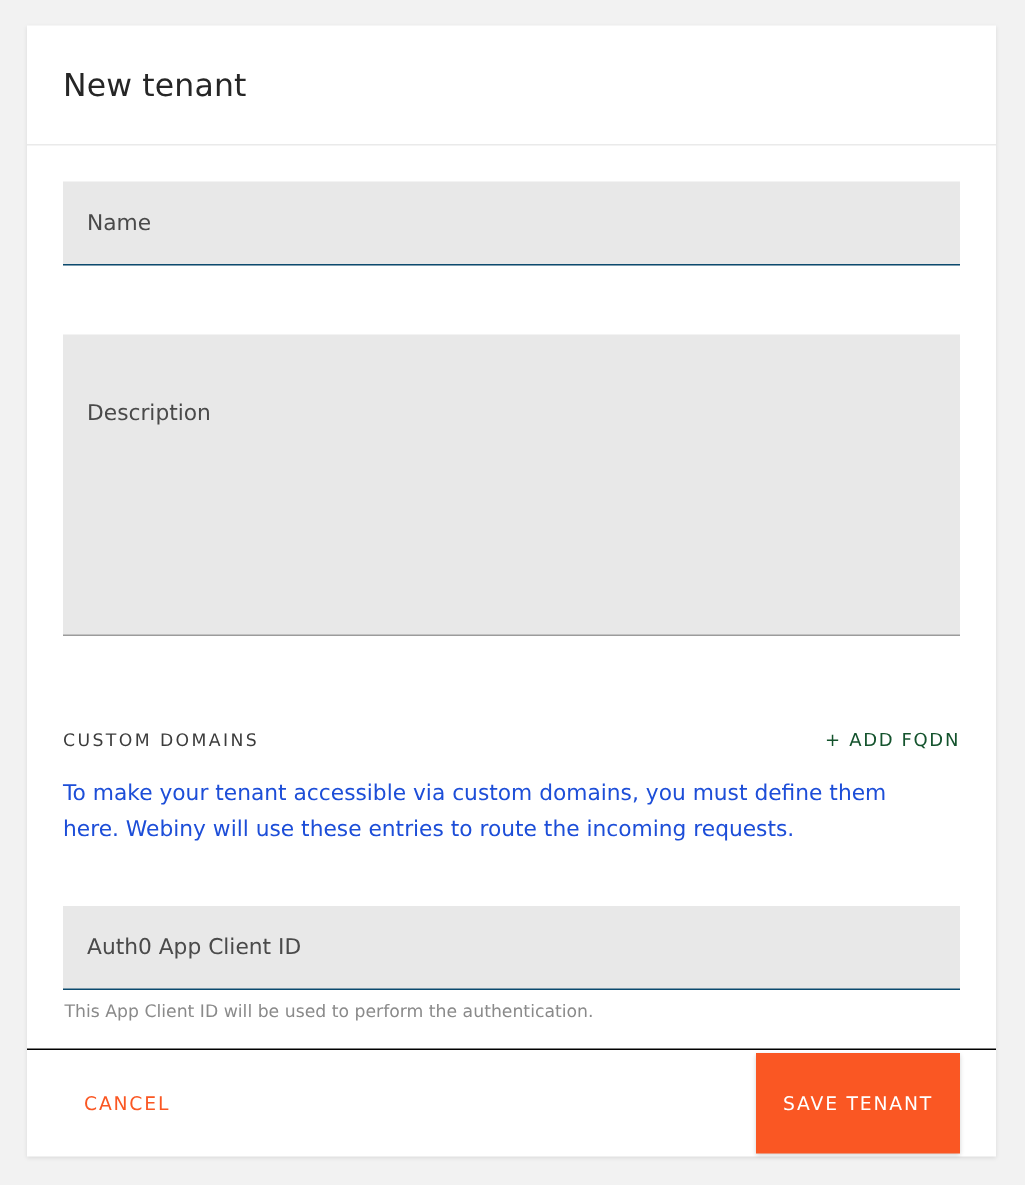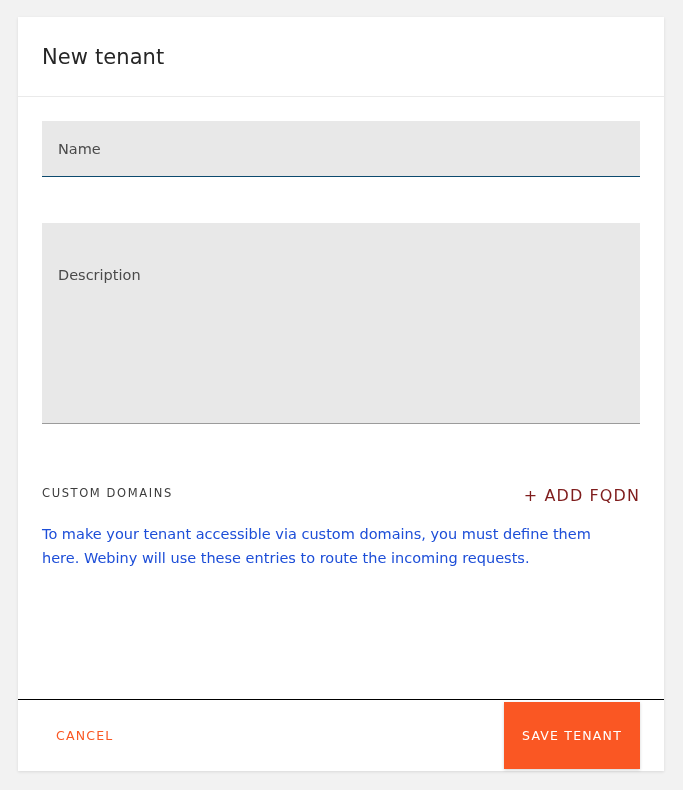--- a/index.html
+++ b/index.html
@@ -93,23 +93,23 @@
     align-items: flex-start;
     justify-content: space-between;
   }
   .section-title {
     font-size: 11.5px;
     letter-spacing: 1.6px;
     color: #3c3c3c;
     text-transform: uppercase;
   }
   .add-fqdn {
-    font-size: 16px;
+    font-size: 12px;
     letter-spacing: 1.1px;
-    color: #7f1d1d;
+    color: #14532d;
     text-transform: uppercase;
     cursor: pointer;
     user-select: none;
   }
 
   .section-desc {
     margin-top: 17px;
     font-size: 14.5px;
     line-height: 24px;
     color: #1d4ed8;
@@ -181,20 +181,26 @@
       <span class="label">Description</span>
     </div>
 
     <div class="section-row">
       <div class="section-title">CUSTOM DOMAINS</div>
       <div class="add-fqdn">+ ADD FQDN</div>
     </div>
 
     <div class="section-desc">To make your tenant accessible via custom domains, you must define them here. Webiny will use these entries to route the incoming requests.</div>
 
+    <div class="client-field">
+      <div class="text-field">
+        <span class="label">Auth0 App Client ID</span>
+      </div>
+      <div class="helper-text">This App Client ID will be used to perform the authentication.</div>
+    </div>
 
   </div>
 
   <div class="dialog-footer">
     <button class="btn-text">CANCEL</button>
     <button class="btn-primary">SAVE TENANT</button>
   </div>
 
 </div>
 

